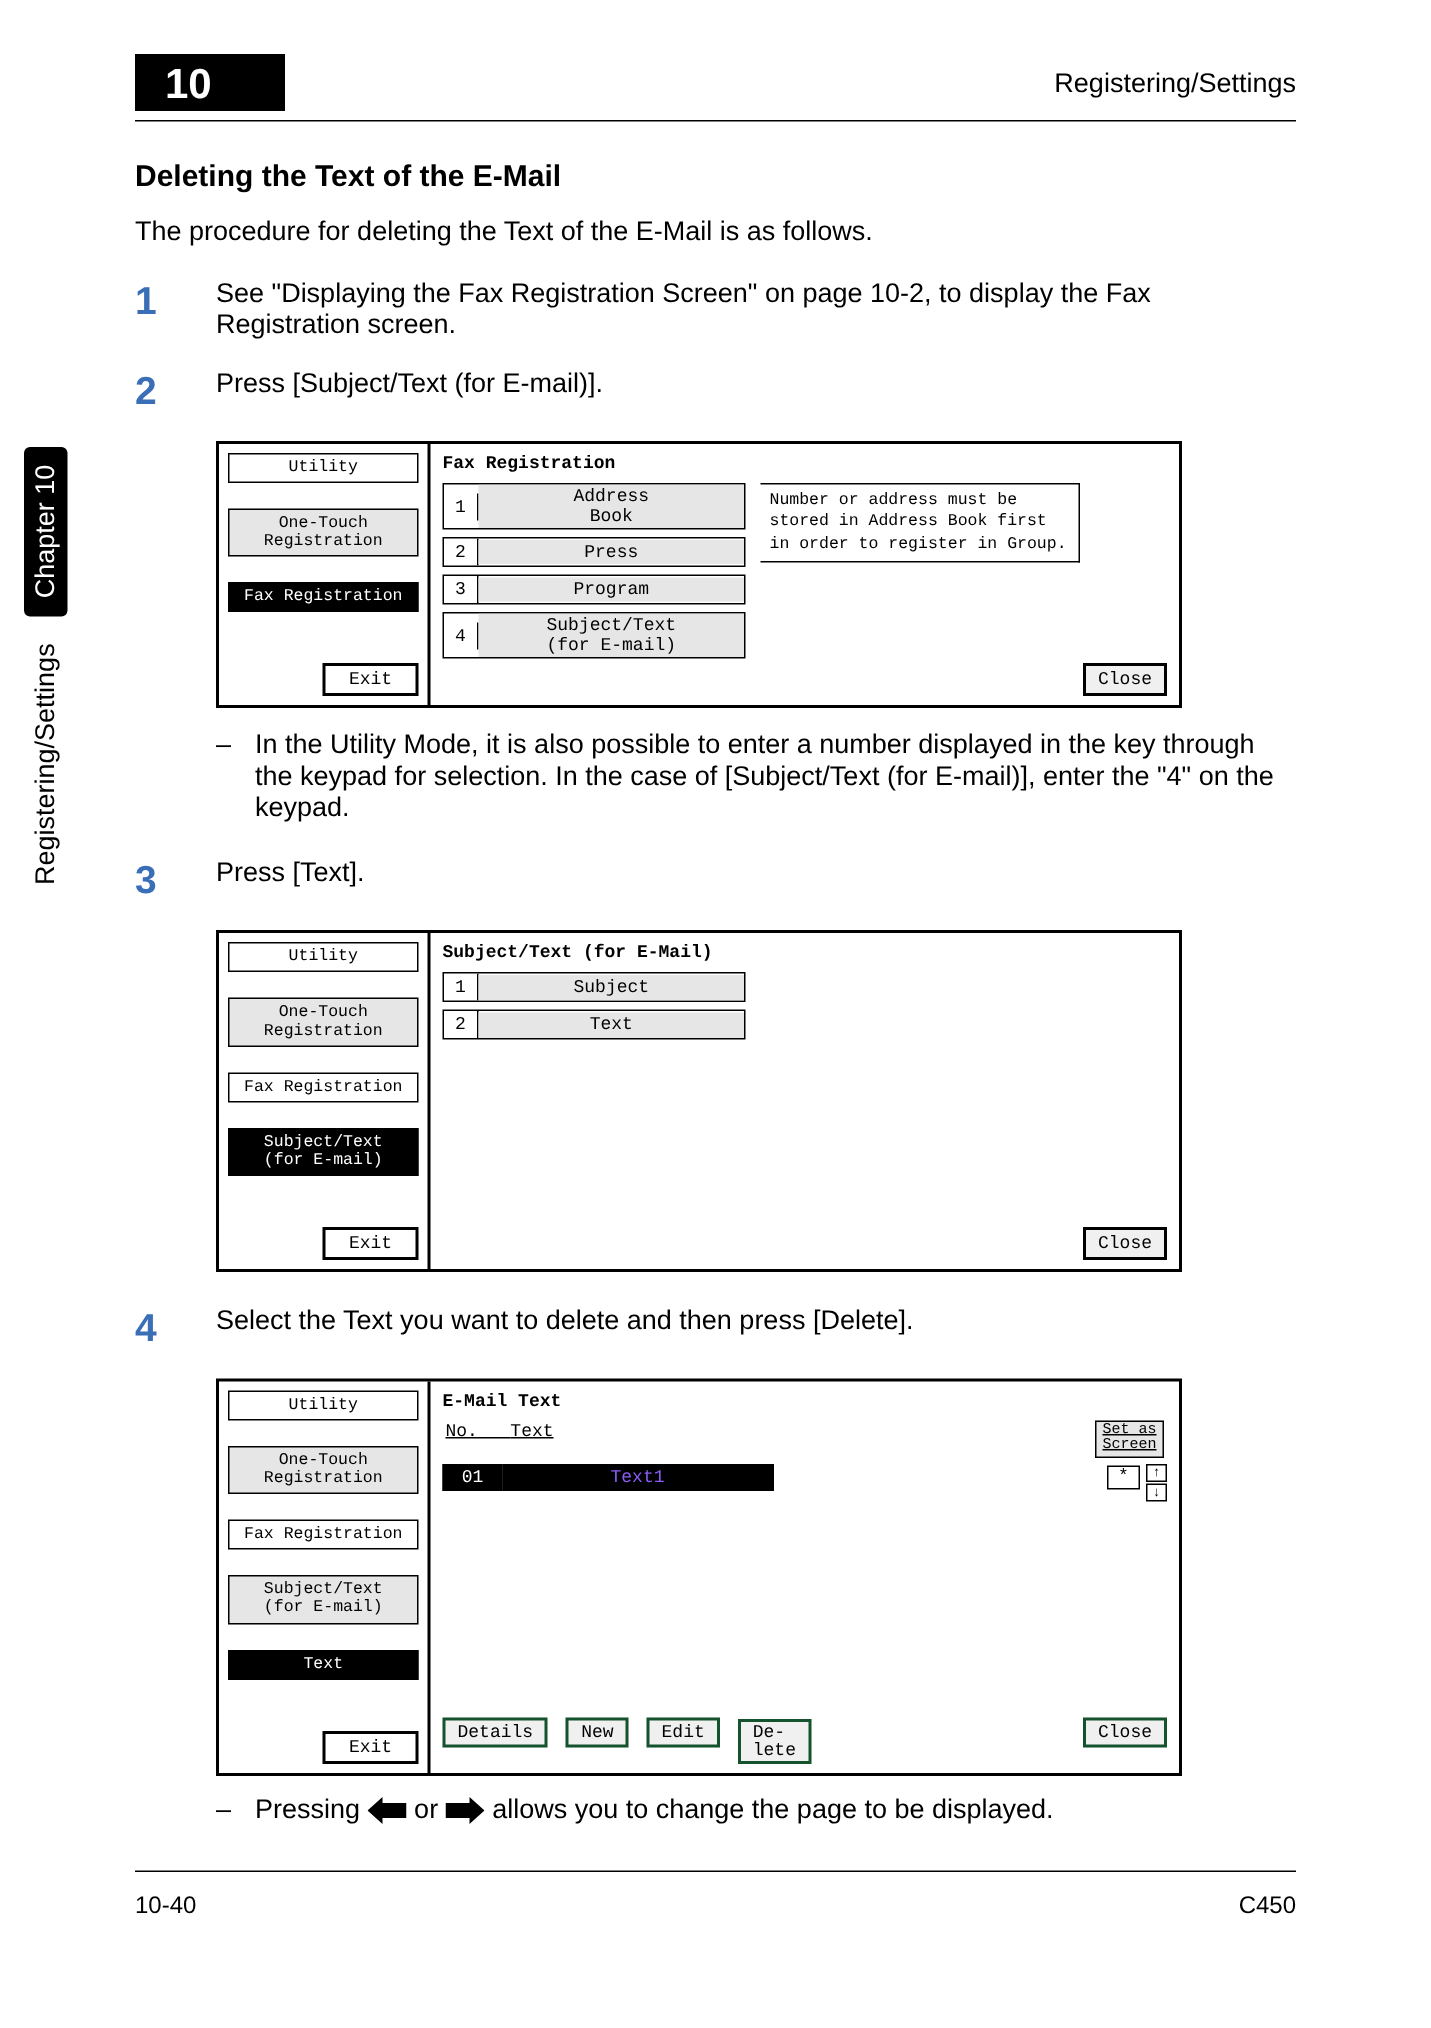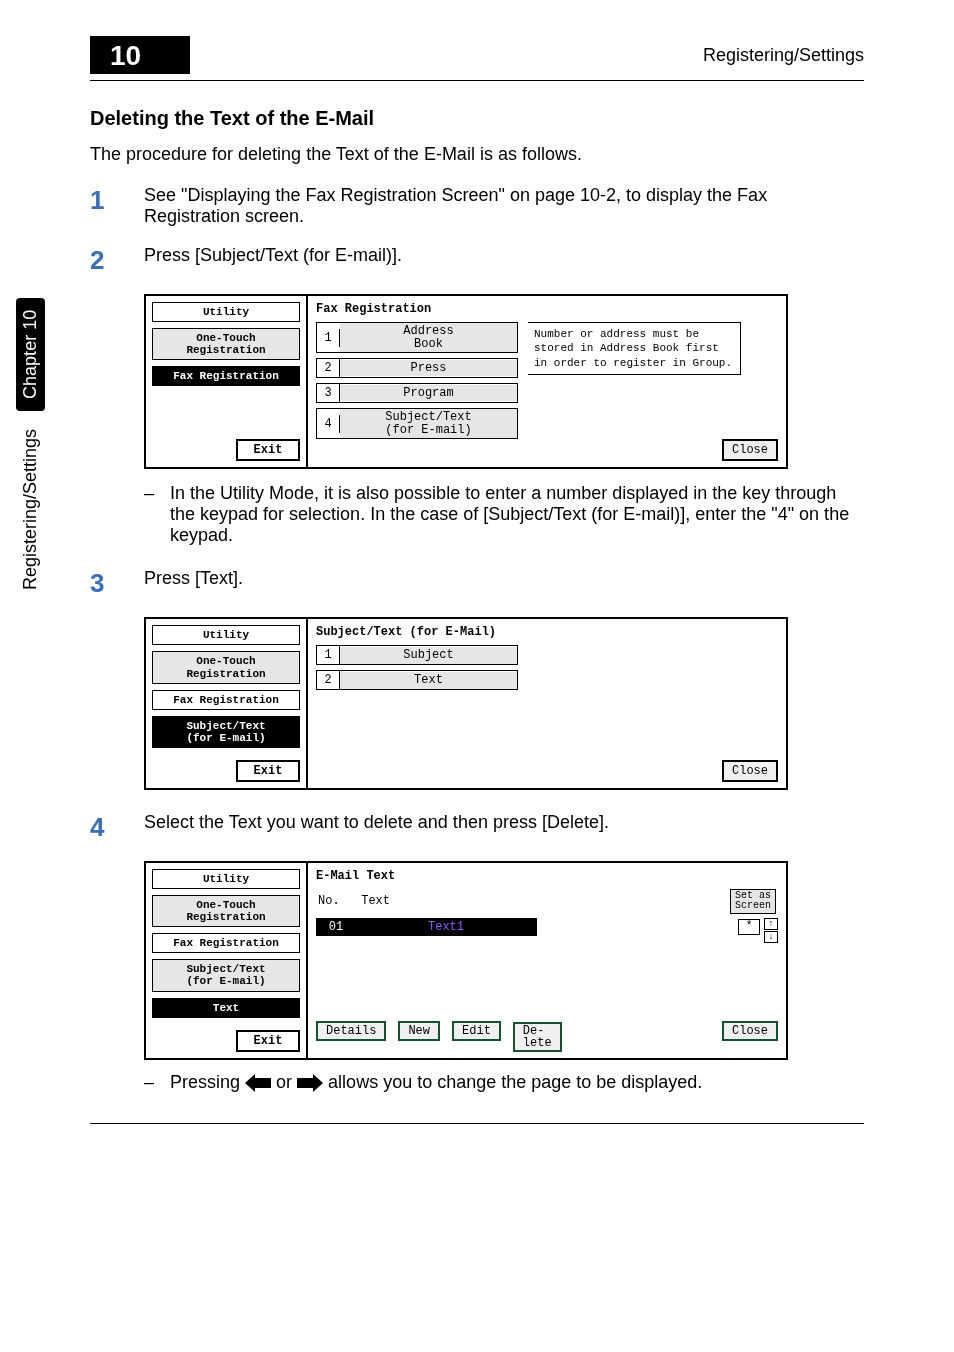--- a/index.html
+++ b/index.html
@@ -95,28 +95,27 @@
   .lcd-wrap { margin: 12px 0 12px 54px; }
   .lcd {
     border: 2px solid #000;
     background: #fff;
     width: 640px;
     font-family: "Lucida Console", "Courier New", monospace;
     font-size: 12px;
     display: flex;
   }
   .lcd-left {
-    width: 162px;
+    width: 141px;
     border-right: 2px solid #000;
     display: flex;
     flex-direction: column;
     padding: 6px 6px;
-    gap: 6px;
+    gap: 17px;
     box-sizing: border-box;
-    font-weight: bold;
   }
   .lcd-left .tab {
     border: 1px solid #000;
     padding: 3px 4px;
     text-align: center;
     background: #e6e6e6;
     font-size: 11px;
     line-height: 1.1;
   }
   .lcd-left .tab.sel {
@@ -174,21 +173,21 @@
   }
   .lcd-close {
     border: 2px solid #000;
     padding: 2px 8px;
     align-self: flex-end;
     margin-top: auto;
     background: #f0f0f0;
   }
 
   
-  .lcd3-header { display:flex; justify-content:space-between; align-items:center; padding: 0 2px 4px 2px; }
+  .lcd3-header { display:flex; justify-content:space-between; align-items:flex-start; padding: 0 2px 4px 2px; text-decoration: underline; }
   .setas { border:1px solid #000; padding:1px 4px; font-size:10px; background:#e6e6e6; line-height:1.05; text-align:center; }
   .lcd3-row { display:flex; align-items:center; }
   .lcd3-row .no { background:#000;color:#fff;border:1px solid #000;padding:1px 6px;width:26px;text-align:center;}
   .lcd3-row .txt { background:#000;color:#8b5cf6;border:1px solid #000;border-left:none;padding:1px 0;width:180px;text-align:center;}
   .lcd3-row .star { margin-left:auto;border:1px solid #000;width:20px;text-align:center; line-height:1.1;}
   .lcd3-scroll { display:flex;flex-direction:column;margin-left:4px;gap:1px; }
   .lcd3-scroll span { border:1px solid #000;font-size:9px;text-align:center;width:12px;line-height:10px; }
   .lcd3-buttons { display:flex;gap:12px;margin-top:auto;padding-top:8px; align-items:center;}
   .lcd3-buttons .btn { border:2px solid #14532d;padding:1px 8px;background:#f0f0f0; }
   .lcd3-buttons .spacer { flex:1; }
@@ -380,14 +379,18 @@
       <span class="arrow-glyph">
         <svg width="26" height="18" viewBox="0 0 26 18">
             <path d="M0 4 L16 4 L16 0 L26 9 L16 18 L16 14 L0 14 Z" fill="#000"></path>
           </svg>
       </span>
       <span> allows you to change the page to be displayed.</span>
     </span>
   </div>
 
   <hr class="bottom">
+  <div class="foot">
+    <span>10-40</span>
+    <span>C450</span>
+  </div>
 
 </div>
 
 </body></html>

